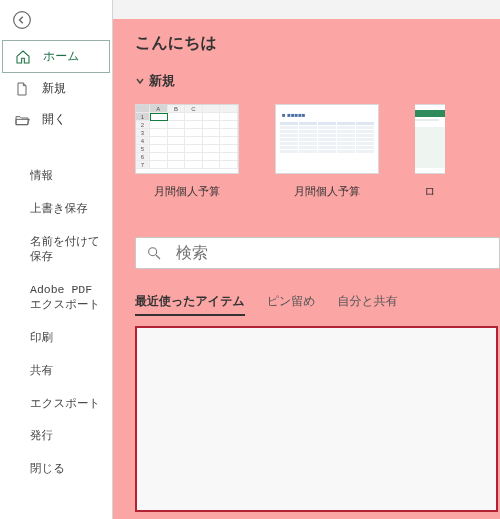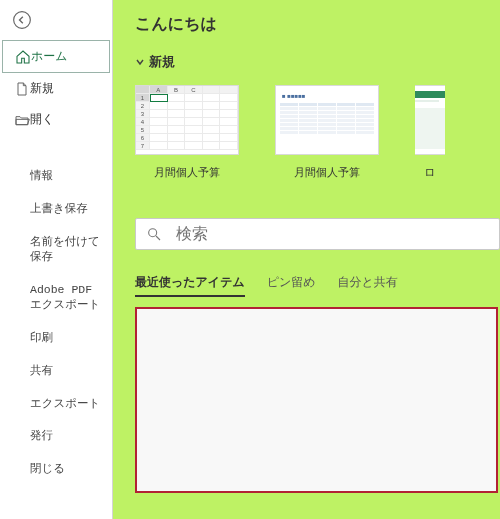--- a/index.html
+++ b/index.html
@@ -28,45 +28,46 @@
     display: flex; align-items: center; justify-content: center;
     cursor: pointer;
   }
   .back-btn svg { width: 20px; height: 20px; }
   .nav-item {
     display: flex; align-items: center;
     padding: 7px 16px 7px 14px;
     cursor: pointer;
     font-size: 12px;
     color: #333;
-    gap: 0;
+    gap: 12px;
   }
   .nav-item.selected {
     border: 1px solid #9ab3a9;
     background: #fff;
     color: #1f7246;
     margin: 0 2px;
     padding-left: 12px;
   }
   .nav-item.selected .nav-icon svg path,
   .nav-item.selected .nav-icon svg polyline,
   .nav-item.selected .nav-icon svg polygon { stroke: #1f7246; }
   .nav-icon { width: 16px; height: 16px; display: flex; align-items: center; justify-content: center; }
   .nav-icon svg { width: 16px; height: 16px; }
 
   .sub-list { margin-top: 34px; padding-left: 30px; display: flex; flex-direction: column; gap: 18px; font-family: Liberation Mono, monospace; }
   .sub-item { font-size: 11.5px; color: #444; cursor: pointer; line-height: 1.3; padding-right: 8px; }
 
   
   .main {
     flex: 1;
-    background: #bef264;
+    background: #fca5a5;
     padding: 14px 0 1px 22px;
     overflow: hidden;
     position: relative;
+    margin-top: 19px;
   }
   .greeting { font-size: 16px; font-weight: 600; margin-bottom: 18px; }
   .section-header {
     font-size: 13px; font-weight: 600;
     display: flex; align-items: center; gap: 4px;
     margin-bottom: 14px; cursor: pointer;
   }
   .chev { display: inline-block; }
   .chev svg { width: 10px; height: 10px; }
 

